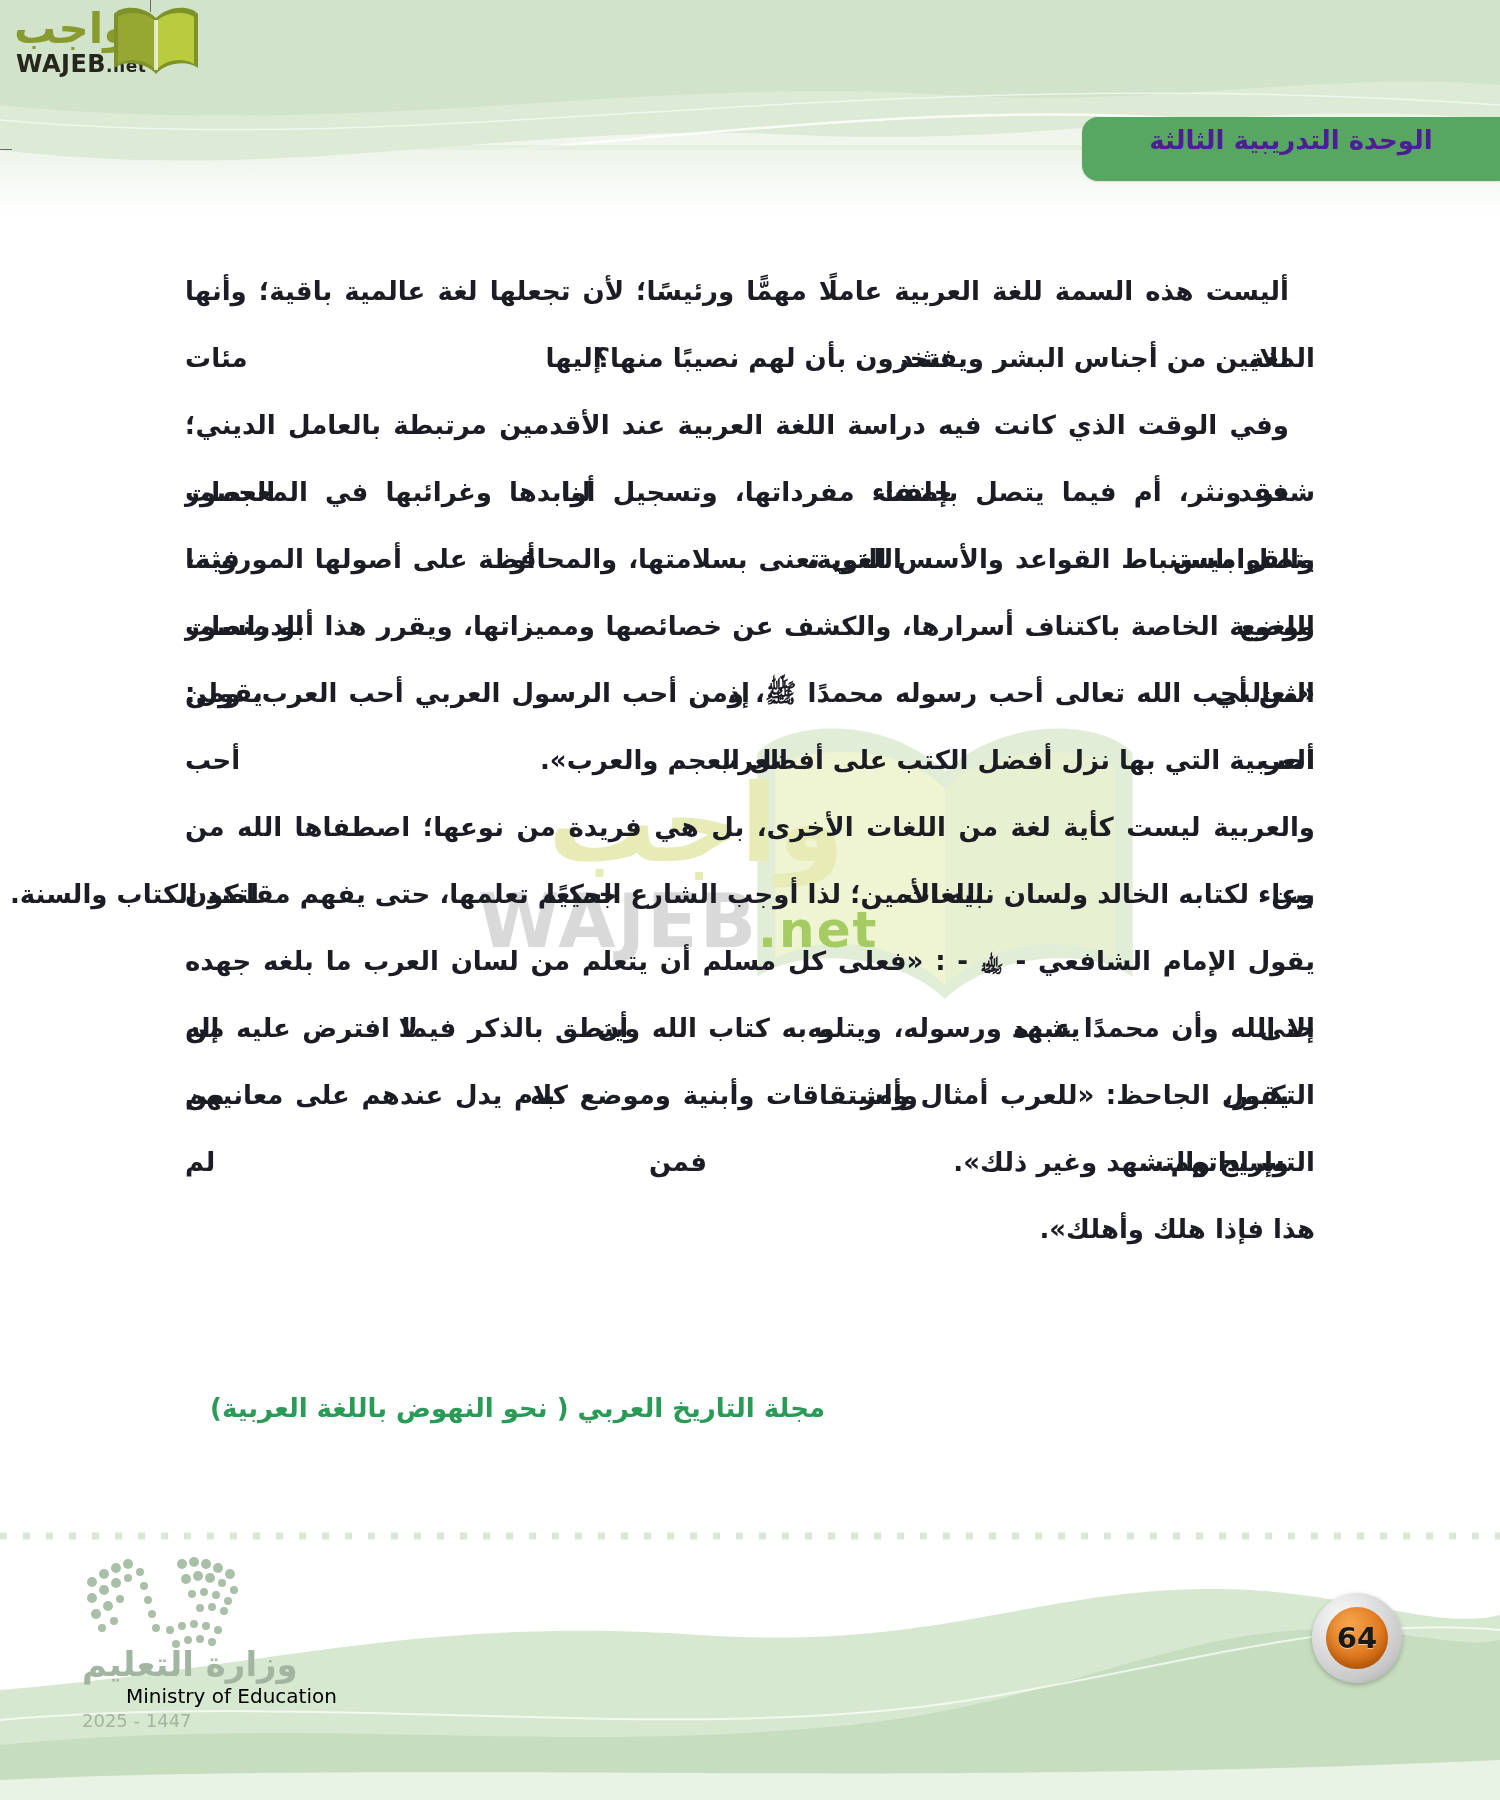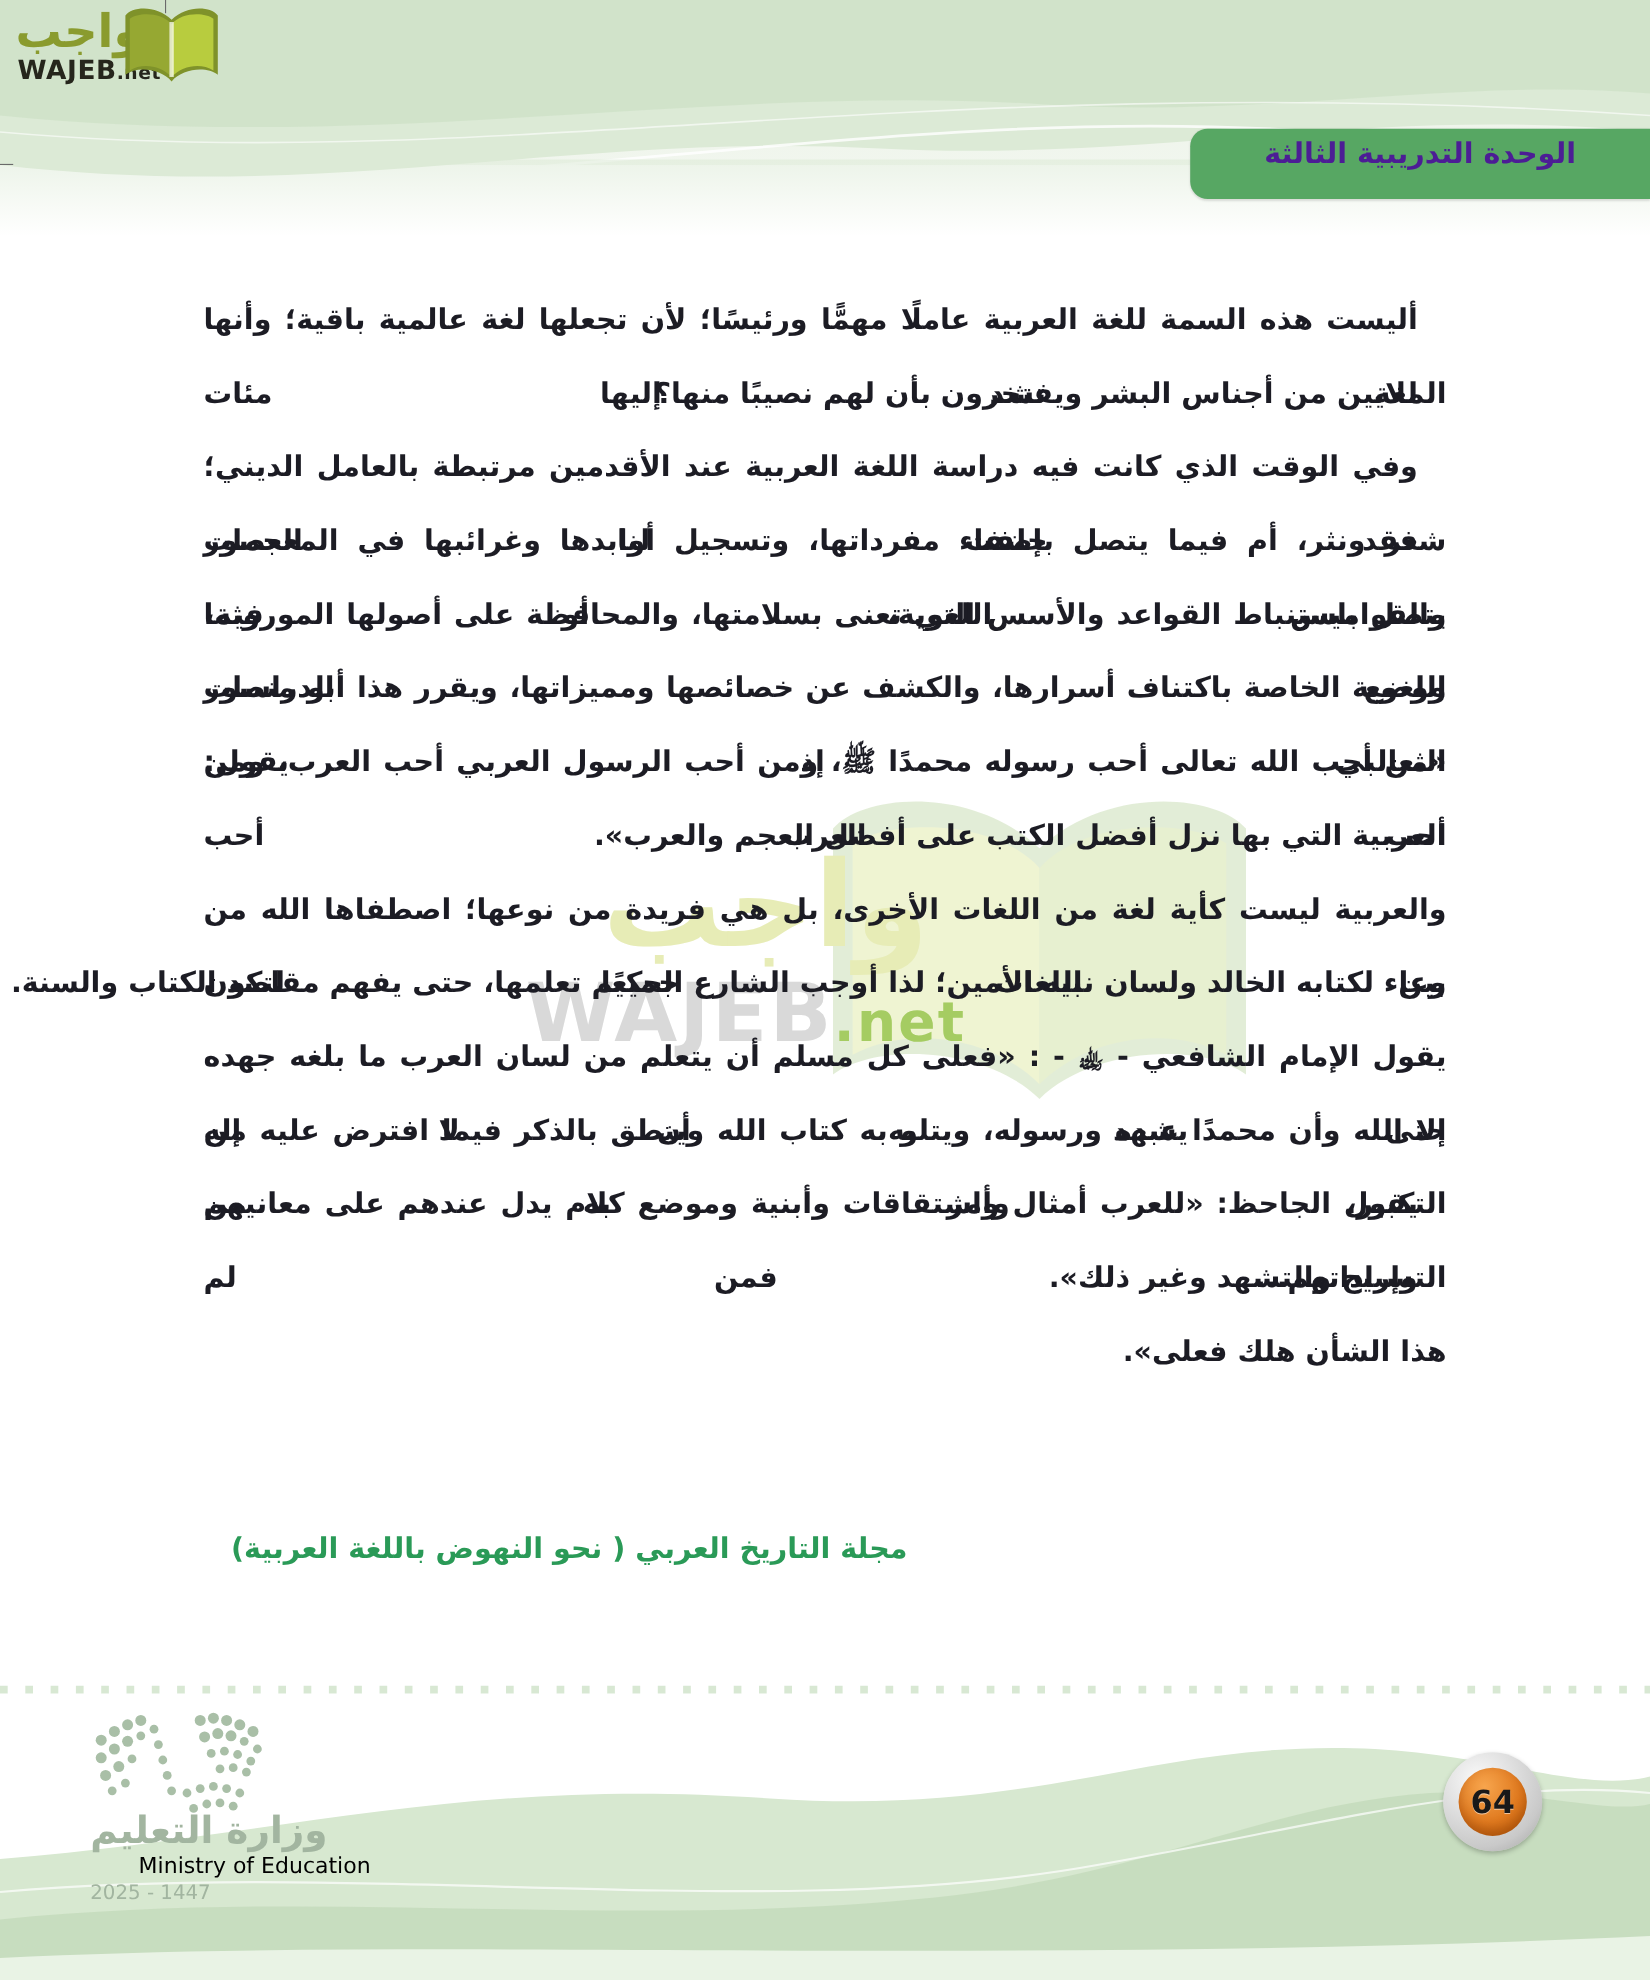--- a/index.html
+++ b/index.html
@@ -119,21 +119,21 @@
     <div class="line jl" dir="rtl">يتصل باستنباط القواعد والأسس التي تعنى بسلامتها، والمحافظة على أصولها الموروثة، ووضع الدراسات</div>
     <div class="line jl" dir="rtl">اللغوية الخاصة باكتناف أسرارها، والكشف عن خصائصها ومميزاتها، ويقرر هذا أبو منصور الثعالبي إذ يقول:</div>
     <div class="line jl" dir="rtl">«من أحب الله تعالى أحب رسوله محمدًا ﷺ، ومن أحب الرسول العربي أحب العرب، ومن أحب العرب أحب</div>
     <div class="line el" dir="rtl">العربية التي بها نزل أفضل الكتب على أفضل العجم والعرب».</div>
     <div class="line jl" dir="rtl">والعربية ليست كأية لغة من اللغات الأخرى، بل هي فريدة من نوعها؛ اصطفاها الله من بين اللغات جميعًا لتكون</div>
     <div class="line el" dir="rtl">وعاء لكتابه الخالد ولسان نبيه الأمين؛ لذا أوجب الشارع الحكيم تعلمها، حتى يفهم مقاصد الكتاب والسنة.</div>
     <div class="line jl" dir="rtl">يقول الإمام الشافعي - ﵀ - : «فعلى كل مسلم أن يتعلم من لسان العرب ما بلغه جهده حتى يشهد به أن لا إله</div>
     <div class="line jl" dir="rtl">إلا الله وأن محمدًا عبده ورسوله، ويتلو به كتاب الله وينطق بالذكر فيما افترض عليه من التكبير، وأمر به من</div>
     <div class="line jl ind" dir="rtl">يقول الجاحظ: «للعرب أمثال واشتقاقات وأبنية وموضع كلام يدل عندهم على معانيهم وإراداتهم... فمن لم</div>
     <div class="line el" dir="rtl">التسبيح والتشهد وغير ذلك».</div>
-    <div class="line el" dir="rtl">هذا الشأن هلك فعلى».</div>
+    <div class="line el" dir="rtl">هذا فإذا هلك وأهلك».</div>
   </div>
 
 <div class="abs" id="source-line">مجلة التاريخ العربي ( نحو النهوض باللغة العربية)</div>
 
 <svg id="footer-art" class="abs" viewBox="0 0 1500 280" xmlns="http://www.w3.org/2000/svg">
   <line x1="0" y1="16" x2="1500" y2="16" stroke="#cfe3c9" stroke-width="7" stroke-dasharray="7 16" opacity=".8"></line>
   <path d="M0 170 C250 150 420 95 700 115 C950 132 1050 60 1250 70 C1360 76 1440 110 1500 95 L1500 280 L0 280 Z" fill="#d7e8d0"></path>
   <path d="M0 225 C300 195 550 235 850 205 C1050 184 1150 120 1300 110 C1390 105 1460 130 1500 120 L1500 280 L0 280 Z" fill="#c5dcbd" opacity=".9"></path>
   <path d="M0 260 C400 240 900 268 1500 240 L1500 280 L0 280 Z" fill="#e9f3e5"></path>
   <path d="M0 200 C350 170 700 230 1000 175 C1200 140 1350 95 1500 110" stroke="#ffffff" stroke-width="2" fill="none" opacity=".7"></path>

